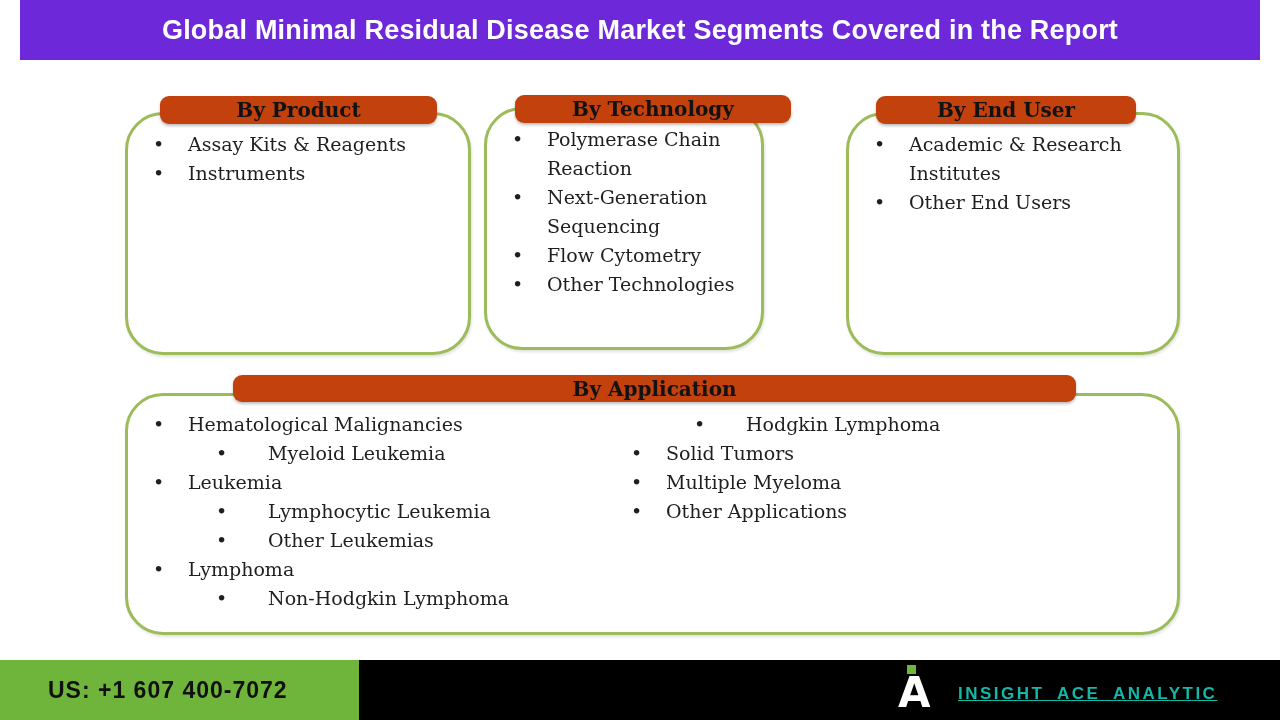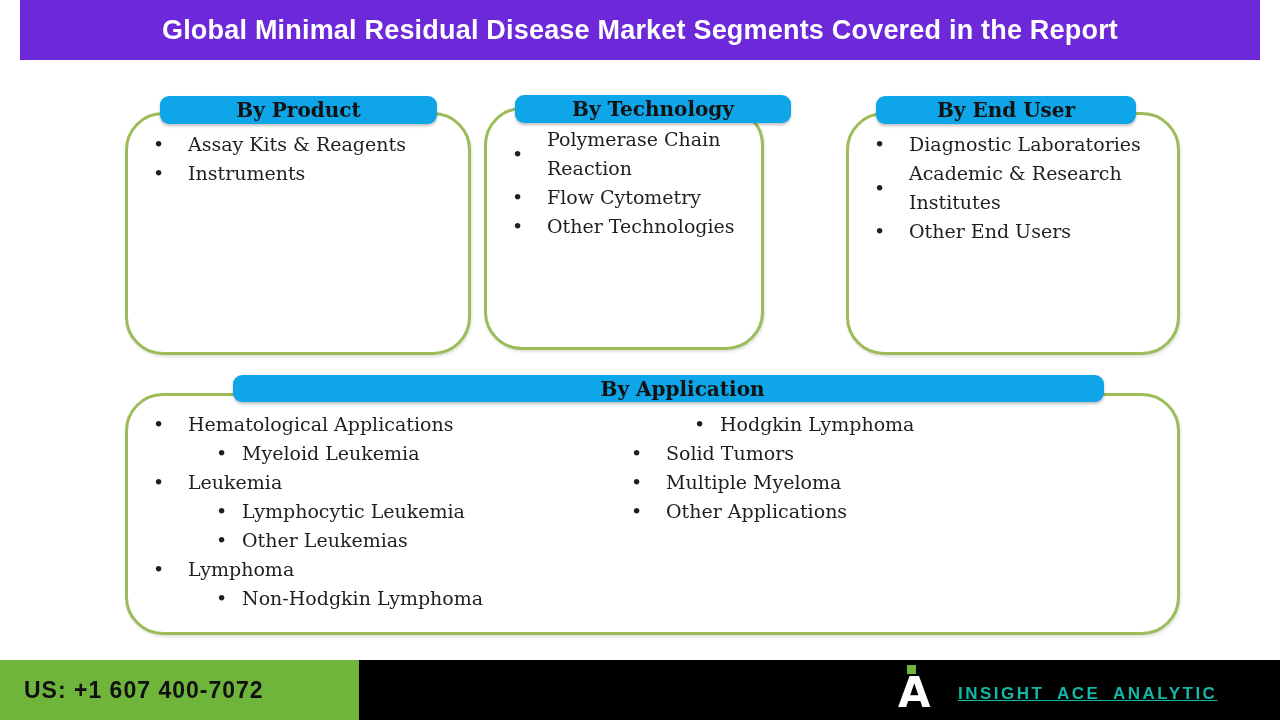--- a/index.html
+++ b/index.html
@@ -41,52 +41,52 @@
     box-shadow: 1px 2px 3px rgba(0,0,0,0.12);
   }
   #box-product     { left: 125px; top: 112px; width: 346px; height: 243px; }
   #box-technology  { left: 484px; top: 107px; width: 280px; height: 243px; }
   #box-enduser     { left: 846px; top: 112px; width: 334px; height: 243px; }
   #box-application { left: 125px; top: 393px; width: 1055px; height: 242px; }
 
   .tab {
     position: absolute;
     height: 28px;
-    background: #0ea5e9;
+    background: #c2410c;
     border-radius: 9px;
     display: flex;
     align-items: center;
     justify-content: center;
     box-shadow: 0 2px 3px rgba(0,0,0,0.25);
     z-index: 3;
   }
   .tab .tab-label {
     font-family: "DejaVu Serif", serif;
     font-weight: bold;
     font-size: 20px;
     color: #121212;
     white-space: nowrap;
   }
   #tab-product     { left: 160px; top: 96px;  width: 277px; }
   #tab-technology  { left: 515px; top: 95px;  width: 276px; }
   #tab-enduser     { left: 876px; top: 96px;  width: 260px; }
-  #tab-application { left: 233px; top: 375px; width: 843px; height: 27px; padding-left: 28px; }
+  #tab-application { left: 233px; top: 375px; width: 843px; height: 27px; }
 
   
   .list { position: absolute; left: 0; top: 0; padding: 15px 0 0 25px; }
   .li {
     display: flex;
-    align-items: center;
+    align-items: flex-start;
     line-height: 29px;
     font-size: 19px;
     color: #1f1f1f;
   }
   .li .dot { width: 35px; flex: none; }
   .li .dot::before { content: "\2022"; }
-  .li.lvl2 { margin-left: 63px; }
+  .li.lvl2 { margin-left: 63px; gap: 26px; }
   .li.lvl2 .dot { width: 26px; }
 
   #box-technology .li .t { max-width: 215px; }
   #box-enduser    .li .t { max-width: 246px; }
 
   .app-col-left  { position: absolute; left: 25px;  top: 14px; }
   .app-col-right { position: absolute; left: 503px; top: 14px; }
   .app-col-left .li, .app-col-right .li { white-space: nowrap; }
 
   
@@ -97,21 +97,21 @@
     background: #000000;
   }
   .footer-green {
     position: absolute;
     left: 0; top: 0;
     width: 359px; height: 60px;
     background: #6FB53C;
     box-sizing: border-box;
     display: flex;
     align-items: center;
-    padding-left: 24px;
+    padding-left: 48px;
   }
   .phone {
     font-family: "Liberation Sans", sans-serif;
     font-weight: bold;
     font-size: 23px;
     letter-spacing: 1px;
     color: #101010;
     white-space: nowrap;
   }
   .logo {
@@ -173,51 +173,51 @@
   </section>
 
   <section class="seg-box" id="box-technology">
     <div class="list">
       <div class="li lvl1">
         <span class="dot"></span>
         <span class="t">Polymerase Chain Reaction</span>
       </div>
       <div class="li lvl1">
         <span class="dot"></span>
+        <span class="t">Next-Generation Sequencing</span>
+      </div>
+      <div class="li lvl1">
+        <span class="dot"></span>
         <span class="t">Flow Cytometry</span>
       </div>
       <div class="li lvl1">
         <span class="dot"></span>
         <span class="t">Other Technologies</span>
       </div>
     </div>
   </section>
 
   <section class="seg-box" id="box-enduser">
     <div class="list">
       <div class="li lvl1">
         <span class="dot"></span>
-        <span class="t">Diagnostic Laboratories</span>
-      </div>
-      <div class="li lvl1">
-        <span class="dot"></span>
         <span class="t">Academic &amp; Research Institutes</span>
       </div>
       <div class="li lvl1">
         <span class="dot"></span>
         <span class="t">Other End Users</span>
       </div>
     </div>
   </section>
 
   <section class="seg-box" id="box-application">
     <div class="app-col-left">
       <div class="li lvl1">
         <span class="dot"></span>
-        <span class="t">Hematological Applications</span>
+        <span class="t">Hematological Malignancies</span>
       </div>
       <div class="li lvl2">
         <span class="dot"></span>
         <span class="t">Myeloid Leukemia</span>
       </div>
       <div class="li lvl1">
         <span class="dot"></span>
         <span class="t">Leukemia</span>
       </div>
       <div class="li lvl2">

